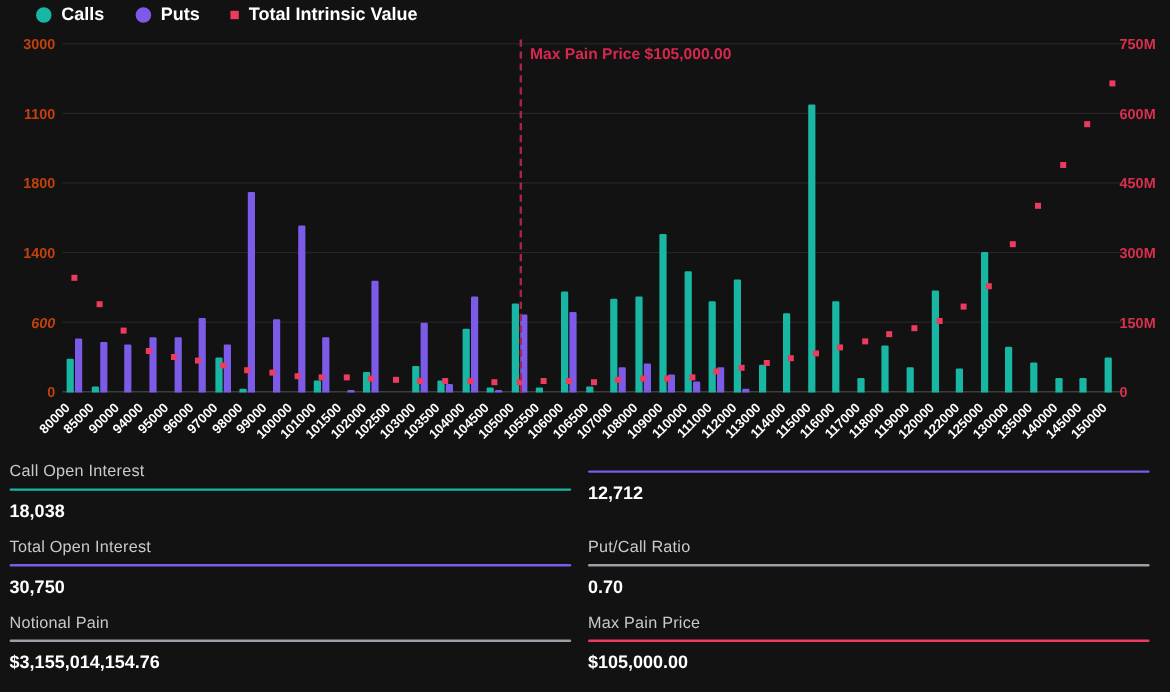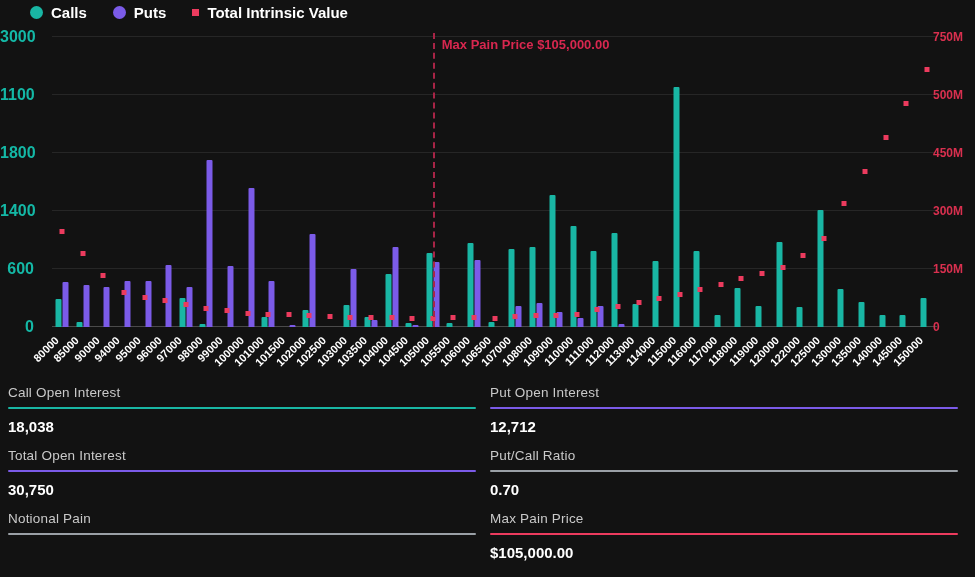--- a/index.html
+++ b/index.html
@@ -8,22 +8,22 @@
   
   .legend{position:absolute;top:4px;left:30px;display:flex;align-items:center;gap:26px;}
   .legend-item{display:flex;align-items:center;gap:8px;cursor:pointer;}
   .legend-item .dot{width:13px;height:13px;border-radius:50%;}
   .legend-item .sq{width:7px;height:7px;}
   .legend-item span.lbl{color:#fff;font-size:15px;font-weight:bold;}
   
   .plot{position:absolute;left:52px;top:37px;width:885px;height:290px;}
   .gridline{position:absolute;left:0;right:0;height:1px;background:#262626;}
   .gridline.zero{background:#4a4a4a;}
-  .ytick-l{position:absolute;width:34px;text-align:right;left:0;color:#14b8a6;
-    font-size:16px;font-weight:600;transform:translateY(-50%);}
+  .ytick-l{position:absolute;width:34px;text-align:right;left:12px;color:#c2410c;
+    font-size:12px;font-weight:600;transform:translateY(-50%);}
   .ytick-r{position:absolute;left:933px;width:40px;text-align:left;color:#d9304f;
     font-size:12px;font-weight:600;transform:translateY(-50%);}
   .bar-group{position:absolute;bottom:0;height:100%;display:flex;align-items:flex-end;gap:1px;
     transform:translateX(-50%);}
   .bar{width:6px;border-radius:1px 1px 0 0;}
   .tiv-dot{position:absolute;width:5px;height:5px;transform:translateX(-50%);}
   .maxpain-line{position:absolute;top:-4px;bottom:0;width:0;border-left:2px dashed #a82446;}
   .maxpain-label{position:absolute;top:0;white-space:nowrap;color:#d8274f;
     font-size:13px;font-weight:bold;}
   .xlabels{position:absolute;left:40px;top:330px;width:885px;height:46px;}
@@ -278,32 +278,32 @@
       <div class="bar-group" style="left: 98.8372%;">
         <div class="bar" style="background: rgb(25, 182, 164); height: 9.9%;"></div>
         <div class="bar" style="background: rgb(123, 91, 232); height: 0%;"></div>
       </div>
       <div class="tiv-dot" style="background: rgb(236, 59, 94); left: 98.8372%; bottom: calc(88.6667% - 2px);"></div>
       <div class="maxpain-line" style="left: 43.0233%; border-left-color: rgb(168, 36, 70);"></div>
       <div class="maxpain-label" style="left: calc(43.0233% + 9px);">Max Pain Price $105,000.00</div>
     </div>
   <div id="yticksL">
       <div class="ytick-l" style="top: 327px;">0</div>
-      <div class="ytick-l" style="top: 269px;">600</div>
+      <div class="ytick-l" style="top: 269px; font-style: italic;">600</div>
       <div class="ytick-l" style="top: 211px;">1400</div>
       <div class="ytick-l" style="top: 153px;">1800</div>
       <div class="ytick-l" style="top: 95px;">1100</div>
       <div class="ytick-l" style="top: 37px;">3000</div>
     </div>
   <div id="yticksR">
       <div class="ytick-r" style="top: 327px;">0</div>
       <div class="ytick-r" style="top: 269px;">150M</div>
       <div class="ytick-r" style="top: 211px;">300M</div>
       <div class="ytick-r" style="top: 153px;">450M</div>
-      <div class="ytick-r" style="top: 95px;">500M</div>
+      <div class="ytick-r" style="top: 95px;">600M</div>
       <div class="ytick-r" style="top: 37px;">750M</div>
     </div>
   <div class="xlabels" id="xlabels">
       <div class="xlab" style="left: 1.16279%;">
         <span>80000</span>
       </div>
       <div class="xlab" style="left: 3.48837%;">
         <span>85000</span>
       </div>
       <div class="xlab" style="left: 5.81395%;">
@@ -432,36 +432,36 @@
     </div>
 </div>
 
 <div class="stats">
   <div class="stat">
     <div class="slabel">Call Open Interest</div>
     <div class="sline" style="background: rgb(25, 182, 164);"></div>
     <div class="svalue">18,038</div>
   </div>
   <div class="stat">
-    <div class="slabel">Put Open Interest</div>
     <div class="sline" style="background: rgb(123, 91, 232);"></div>
     <div class="svalue">12,712</div>
   </div>
   <div class="stat">
     <div class="slabel">Total Open Interest</div>
     <div class="sline" style="background: rgb(123, 91, 232);"></div>
     <div class="svalue">30,750</div>
   </div>
   <div class="stat">
     <div class="slabel">Put/Call Ratio</div>
     <div class="sline" style="background: rgb(154, 160, 166);"></div>
     <div class="svalue">0.70</div>
   </div>
   <div class="stat">
     <div class="slabel">Notional Pain</div>
     <div class="sline" style="background: rgb(154, 160, 166);"></div>
+    <div class="svalue">$3,155,014,154.76</div>
   </div>
   <div class="stat">
     <div class="slabel">Max Pain Price</div>
     <div class="sline" style="background: rgb(236, 59, 94);"></div>
     <div class="svalue">$105,000.00</div>
   </div>
 </div>
 
 </body></html>

